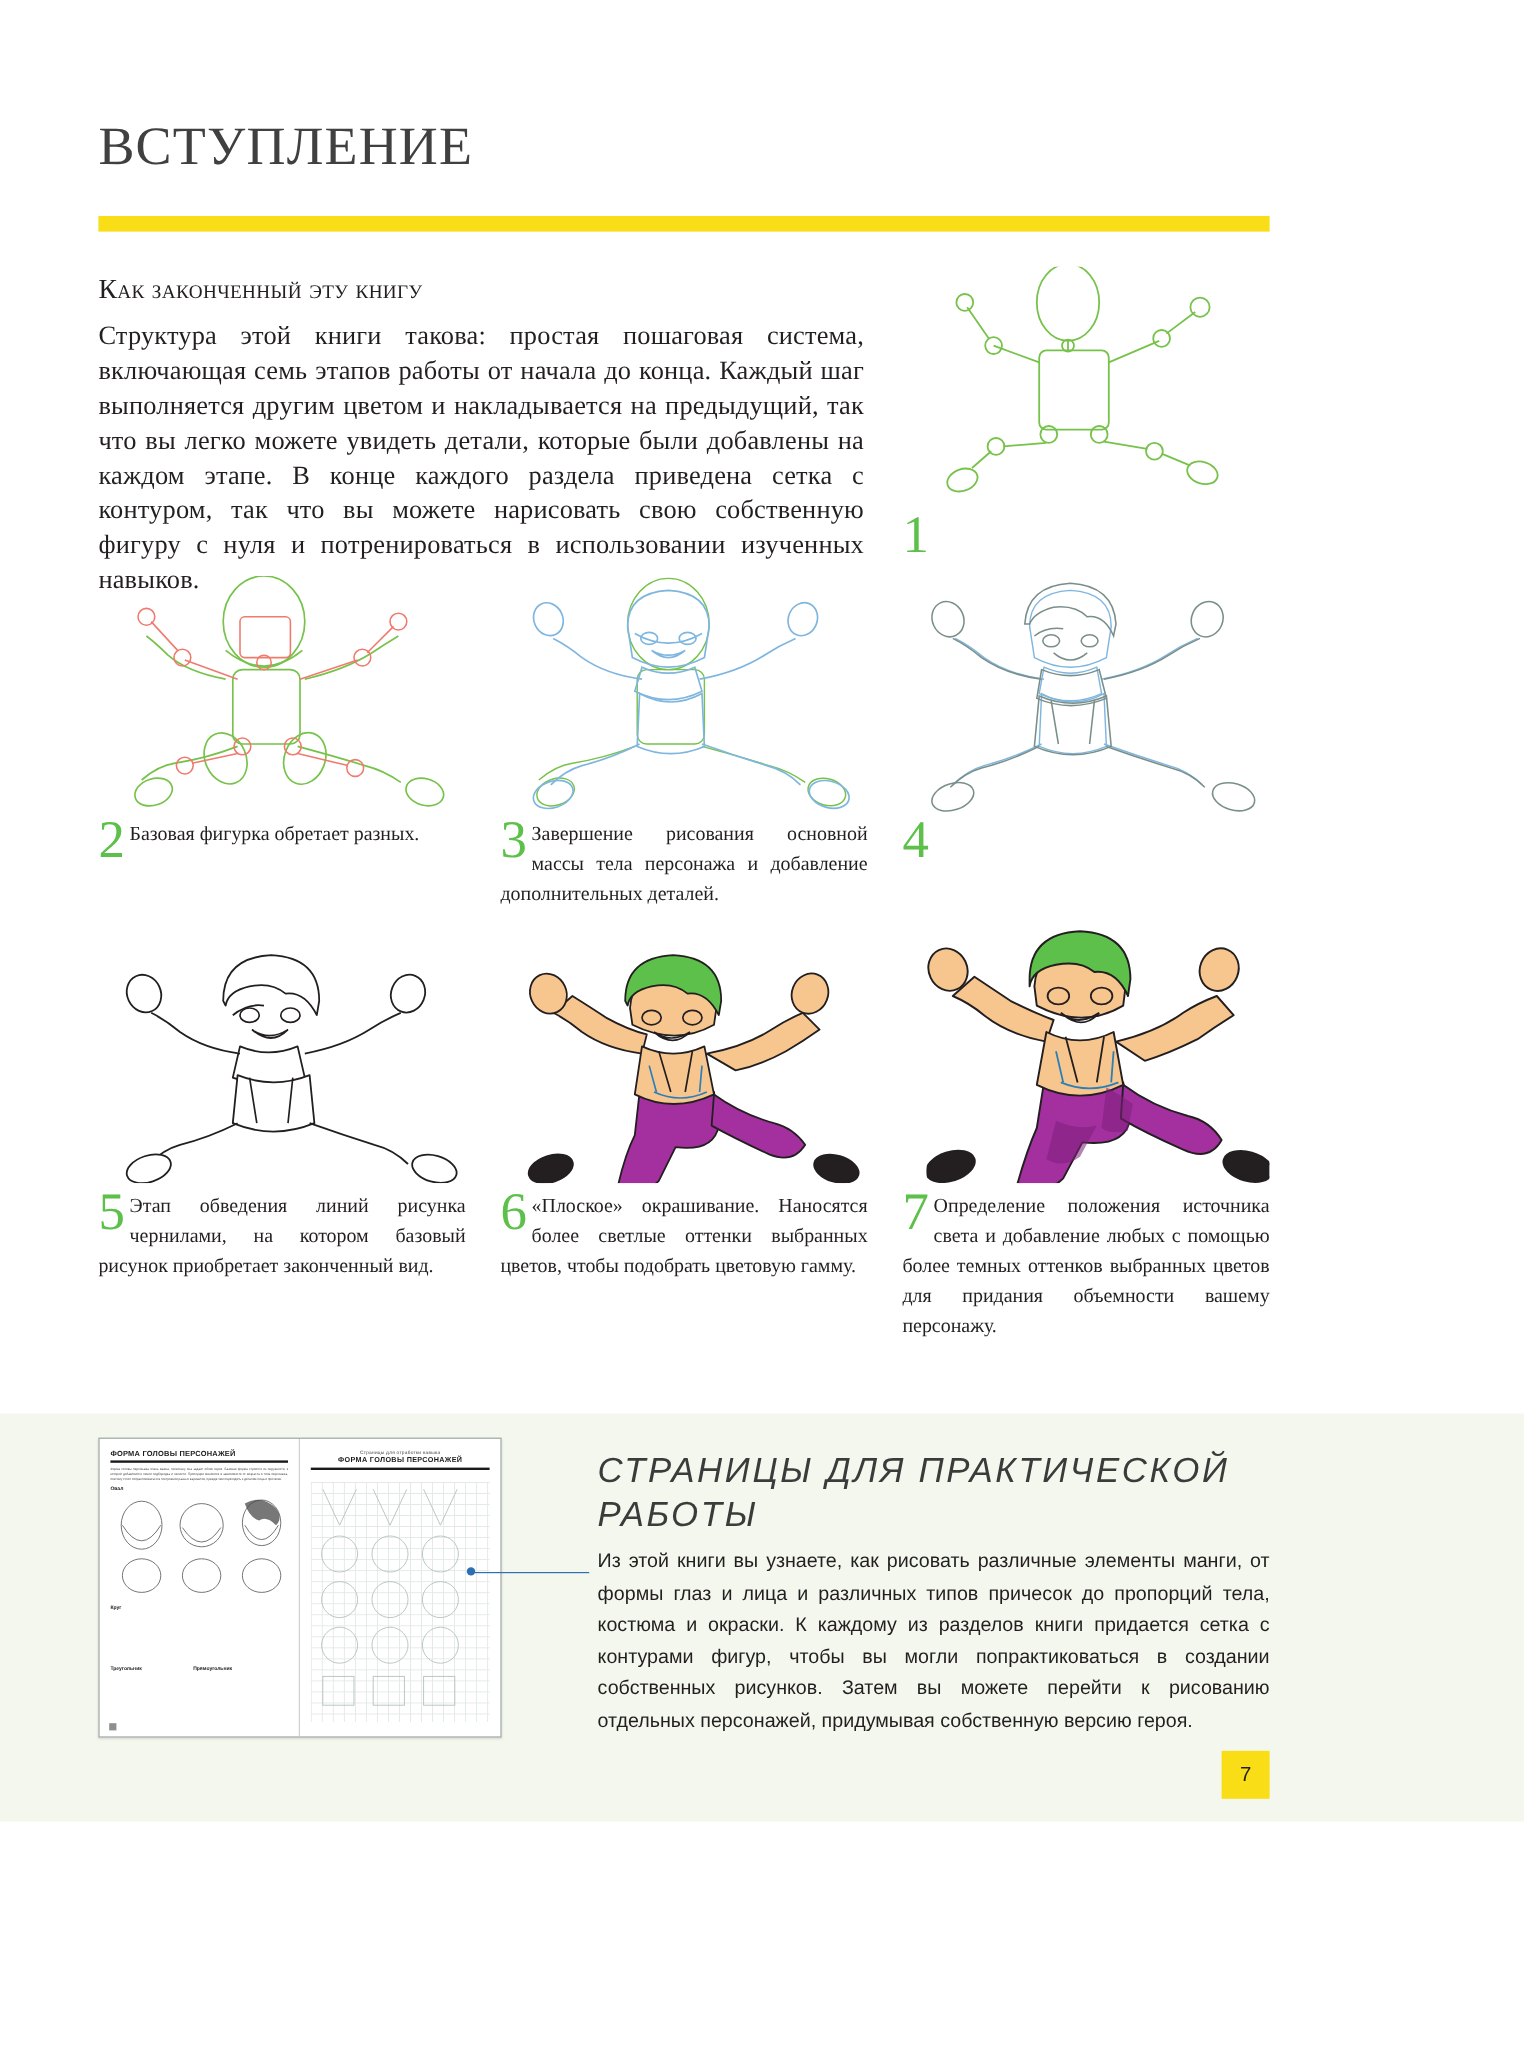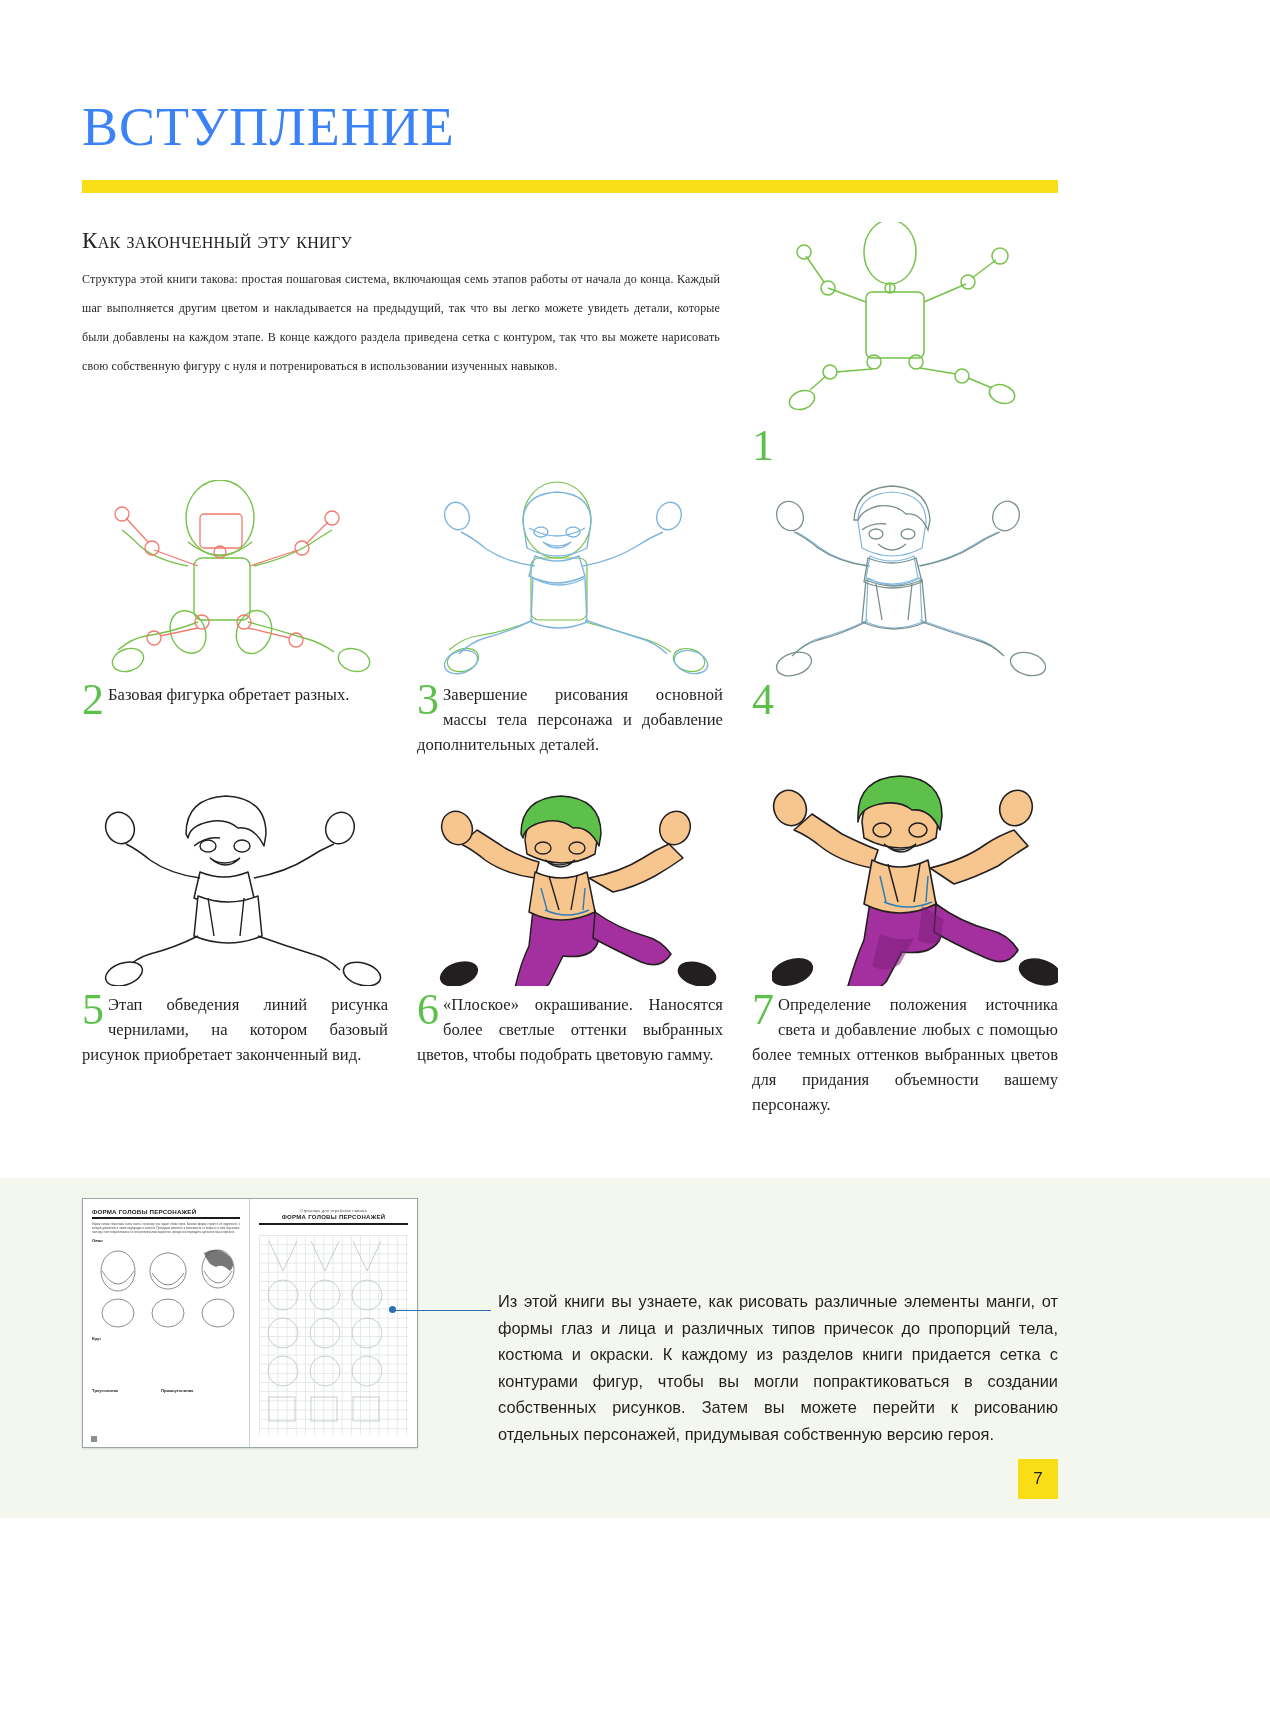--- a/index.html
+++ b/index.html
@@ -19,23 +19,23 @@
     position: absolute;
     inset: 0;
   }
 
   
   .title {
     position: absolute;
     left: 82px;
     top: 96px;
     font-family: "Liberation Serif", serif;
-    font-size: 54px;
+    font-size: 45px;
     letter-spacing: 1px;
-    color: #3b82f6;
+    color: #404040;
     font-variant: small-caps;
     font-weight: normal;
     text-align: right;
   }
   .title-rule {
     position: absolute;
     left: 82px;
     top: 180px;
     width: 976px;
     height: 13px;
@@ -51,21 +51,21 @@
     font-family: "Liberation Serif", serif;
     color: #231f20;
     font-variant: small-caps;
     letter-spacing: 0.3px;
   }
   .intro-text {
     position: absolute;
     left: 82px;
     top: 265px;
     width: 638px;
-    font-size: 12px;
+    font-size: 22px;
     line-height: 29px;
     text-align: justify;
     text-justify: inter-word;
     letter-spacing: 0.15px;
     color: #231f20;
   }
 
   
   .step {
     position: absolute;
@@ -568,16 +568,17 @@
             <rect x="94" y="162" width="26" height="24"></rect>
           </g>
         </svg>
       </div>
     </div>
   </div>
 
   <div class="callout-dot"></div>
   <div class="callout-line"></div>
 
+  <div class="practice-title">СТРАНИЦЫ ДЛЯ ПРАКТИЧЕСКОЙ РАБОТЫ</div>
   <div class="practice-text">Из этой книги вы узнаете, как рисовать различные элементы манги, от формы глаз и лица и различных типов причесок до пропорций тела, костюма и окраски. К каждому из разделов книги придается сетка с контурами фигур, чтобы вы могли попрактиковаться в создании собственных рисунков. Затем вы можете перейти к рисованию отдельных персонажей, придумывая собственную версию героя.</div>
 
   <div class="folio">7</div>
 </div>
 
 </body></html>

